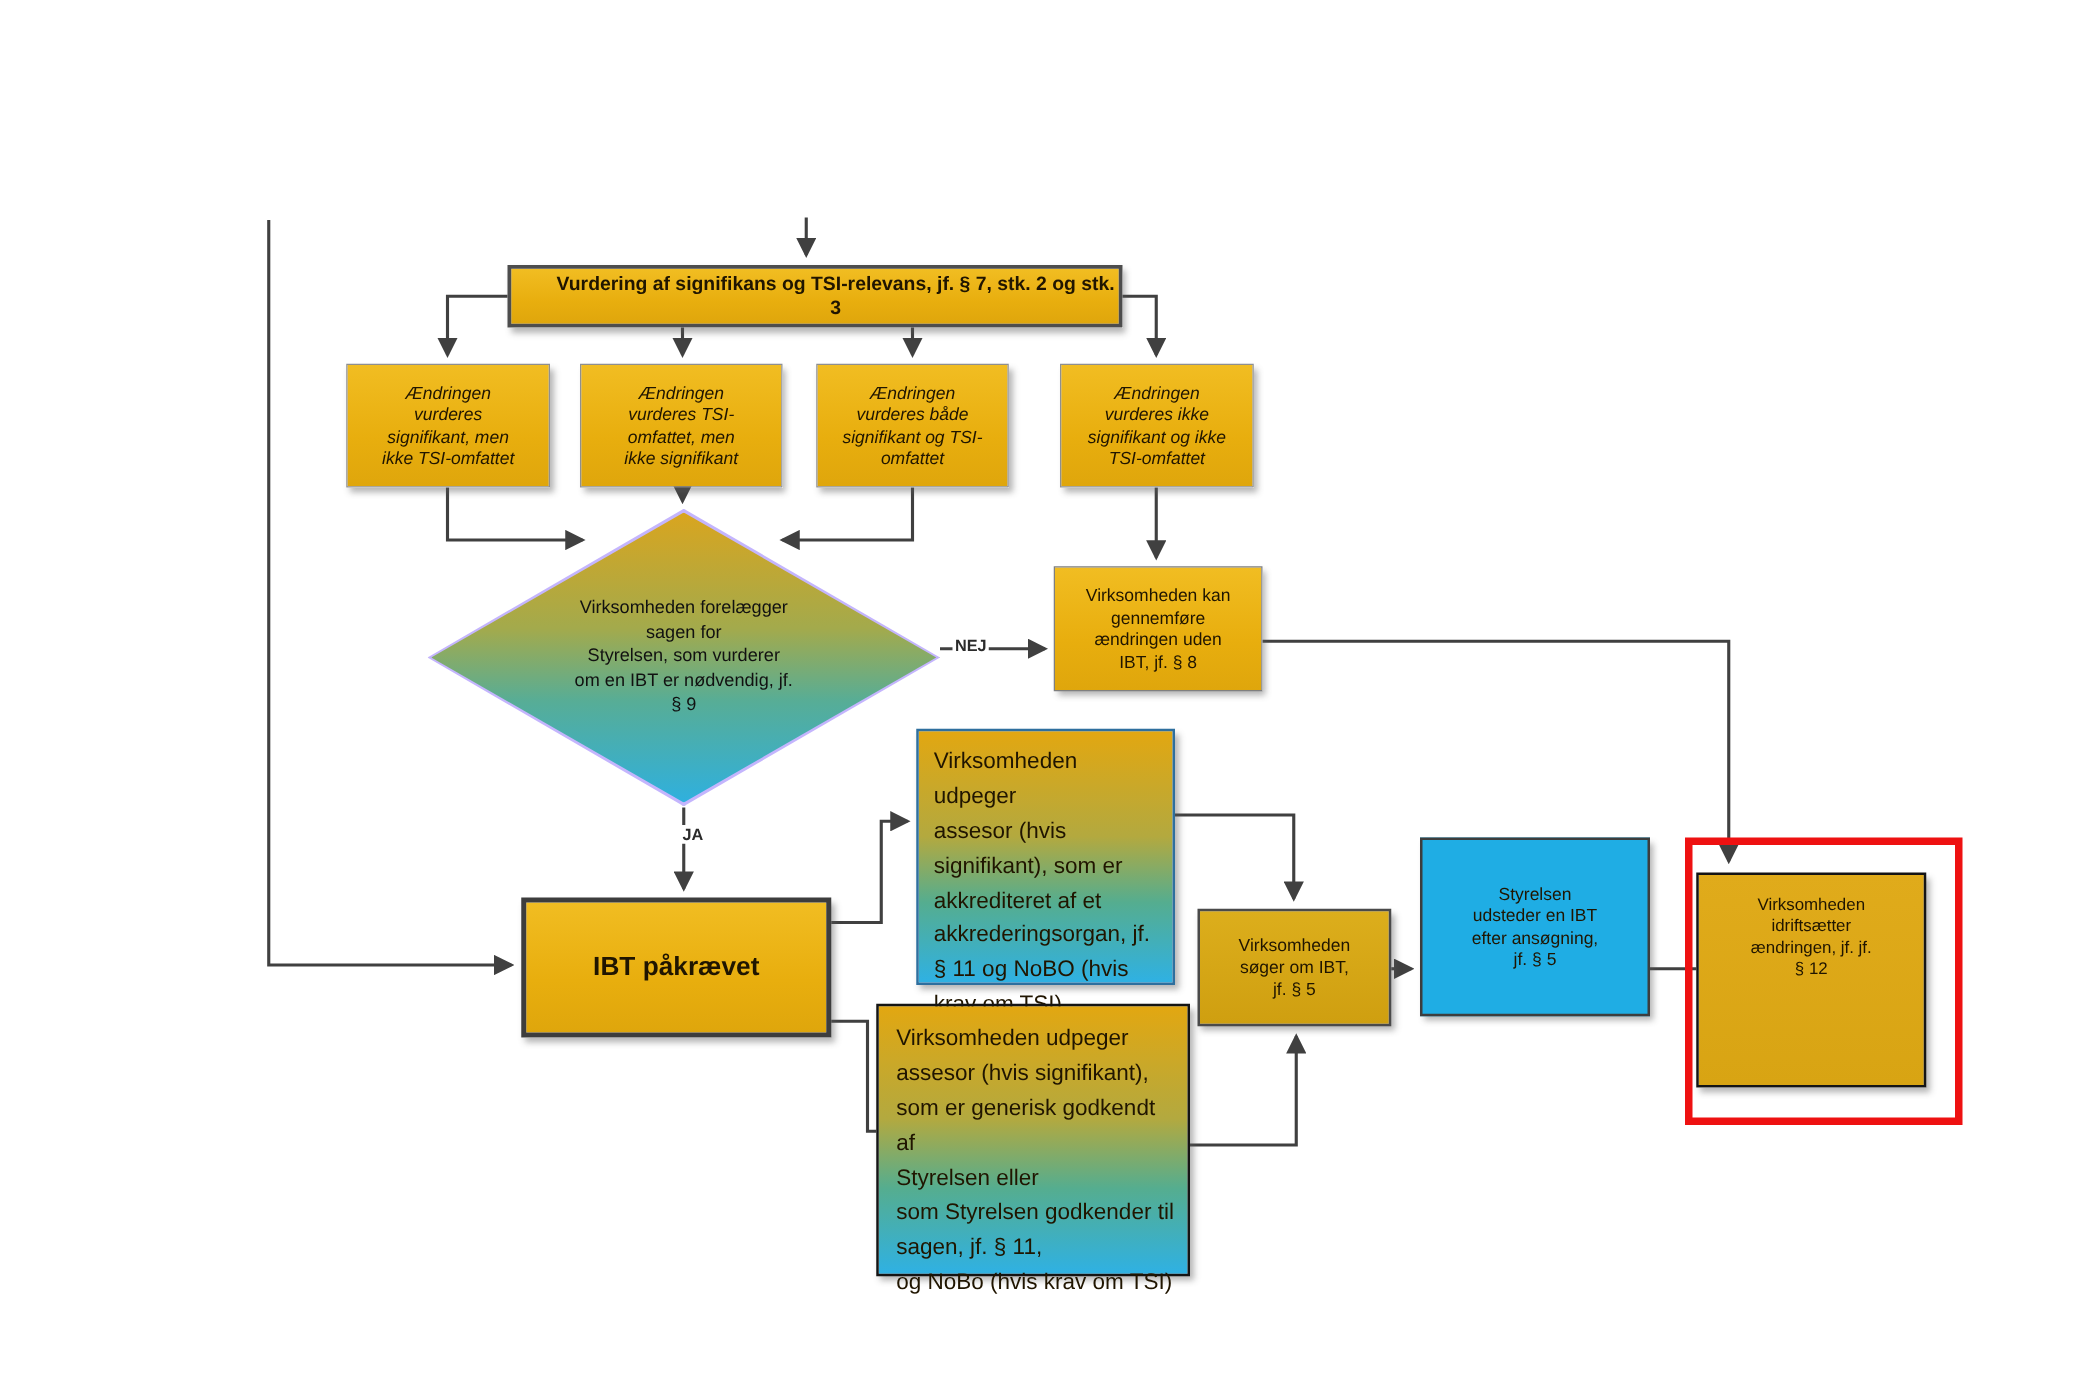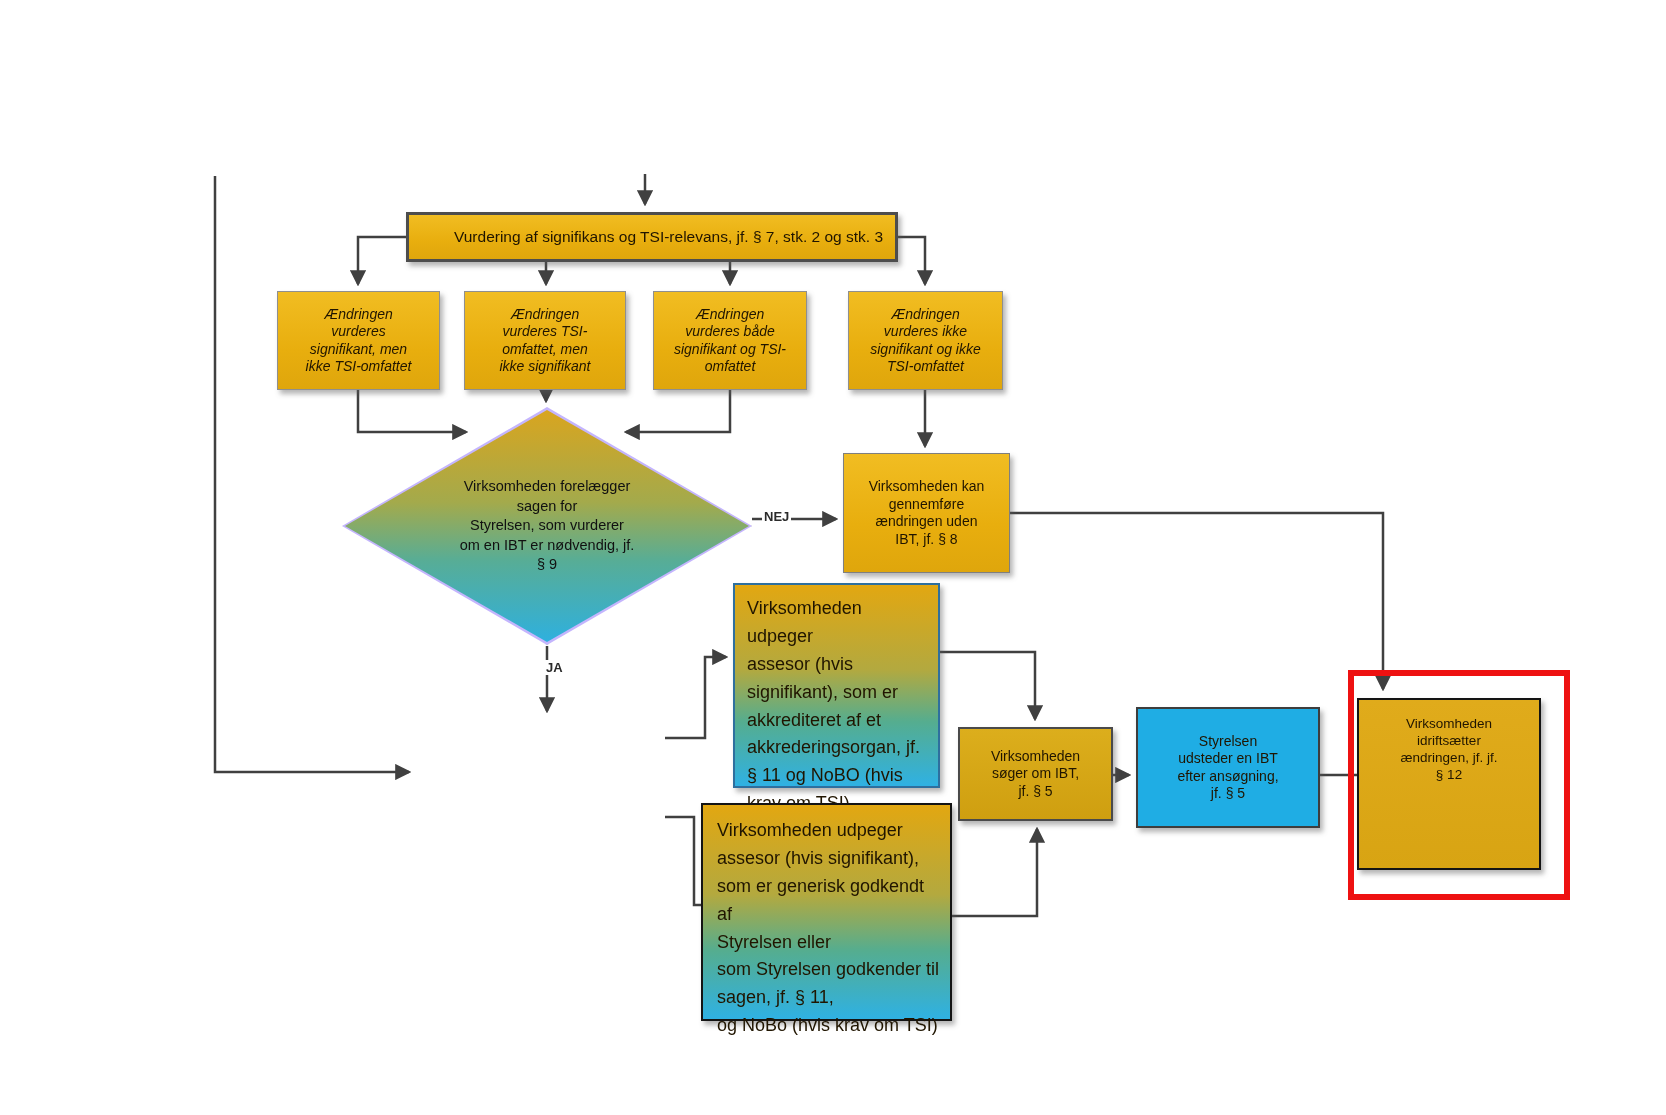--- a/index.html
+++ b/index.html
@@ -5,21 +5,21 @@
   html,body{margin:0;padding:0;background:#ffffff;}
   #canvas{
     position:relative;width:1666px;height:1115px;background:#ffffff;
     font-family:"Liberation Sans",sans-serif;color:#201500;overflow:hidden;
   }
   .node{position:absolute;box-sizing:border-box;display:flex;align-items:center;justify-content:center;
         text-align:center;white-space:pre-line;line-height:1.25;}
   .shadow{box-shadow:3px 4px 5px rgba(90,90,90,.45);}
   .yellow{background:linear-gradient(180deg,#f1bd22 0%,#e8ae0e 60%,#dfa60c 100%);}
   .ellipse{border-radius:50%;border:2px solid #8c701f;font-weight:bold;font-size:17px;}
-  .wide{border:3px solid #4d4d4d;font-size:15.5px;font-weight:400;padding-left:33px;}
+  .wide{border:3px solid #4d4d4d;font-size:15.5px;font-weight:700;padding-left:33px;}
   .outcome{border:1.5px solid #8f8f8f;font-size:14px;font-style:italic;}
   .plain{border:1.5px solid #7f7f7f;font-size:14px;}
   .ibt{border:4px solid #3d3d3d;font-weight:bold;font-size:21px;}
   .grad{background:linear-gradient(180deg,#e2a711 0%,#b3a93f 42%,#55ad8f 68%,#2fb1e3 100%);
         text-align:left;justify-content:flex-start;align-items:flex-start;font-size:18px;line-height:1.55;}
   .grad1{border:2px solid #2e6f9e;padding:10px 8px 0 12px;}
   .grad2{border:2px solid #141414;padding:12px 6px 0 14px;}
   .soger{background:linear-gradient(180deg,#dcae1c,#cf9f10);border:2px solid #4a4a4a;font-size:14px;}
   .blue{background:#1fade4;border:2px solid #3d3d3d;font-size:14px;}
   .redframe{position:absolute;box-sizing:border-box;border:6px solid #ee1111;background:transparent;}
@@ -95,25 +95,26 @@
     <div class="diamond-inner" style="padding:0 60px;">Virksomheden forelægger
 sagen for
 Styrelsen, som vurderer
 om en IBT er nødvendig, jf.
 § 9</div>
   </div>
 
   <div class="edgelabel" style="left:762px;top:509px;">NEJ</div>
   <div class="edgelabel" style="left:524px;top:660px;margin-left:20px;">JA</div>
 
-  <div class="node yellow plain shadow" style="left:843px;top:453px;width:167px;height:120px;">Virksomheden kan
+  <div class="node yellow plain shadow" style="left:843px;top:453px;width:167px;height:100px;">Virksomheden kan
 gennemføre
 ændringen uden
 IBT, jf. § 8</div>
 
+  <div class="node yellow ibt shadow" style="left:417px;top:718px;width:248px;height:112px;">IBT påkrævet</div>
 
   <div class="node grad grad1 shadow" style="left:733px;top:583px;width:207px;height:205px;">Virksomheden udpeger
 assesor (hvis
 signifikant), som er
 akkrediteret af et
 akkrederingsorgan, jf.
 § 11 og NoBO (hvis
 krav om TSI)</div>
 
   <div class="node grad grad2 shadow" style="left:701px;top:803px;width:251px;height:218px;">Virksomheden udpeger
@@ -122,21 +123,21 @@
 af
 Styrelsen eller
 som Styrelsen godkender til
 sagen, jf. § 11,
 og NoBo (hvis krav om TSI)</div>
 
   <div class="node soger shadow" style="left:958px;top:727px;width:155px;height:94px;">Virksomheden
 søger om IBT,
 jf. § 5</div>
 
-  <div class="node blue shadow" style="left:1136px;top:707px;width:184px;height:121px;text-align:center;">Styrelsen
+  <div class="node blue shadow" style="left:1136px;top:670px;width:184px;height:143px;text-align:center;">Styrelsen
 udsteder en IBT
 efter ansøgning,
 jf. § 5</div>
 
   <div class="redframe" style="left:1348px;top:670px;width:222px;height:230px;"></div>
   <div class="node inner shadow" style="left:1357px;top:698px;width:184px;height:172px;">Virksomheden
 idriftsætter
 ændringen, jf. jf.
 § 12</div>
 

